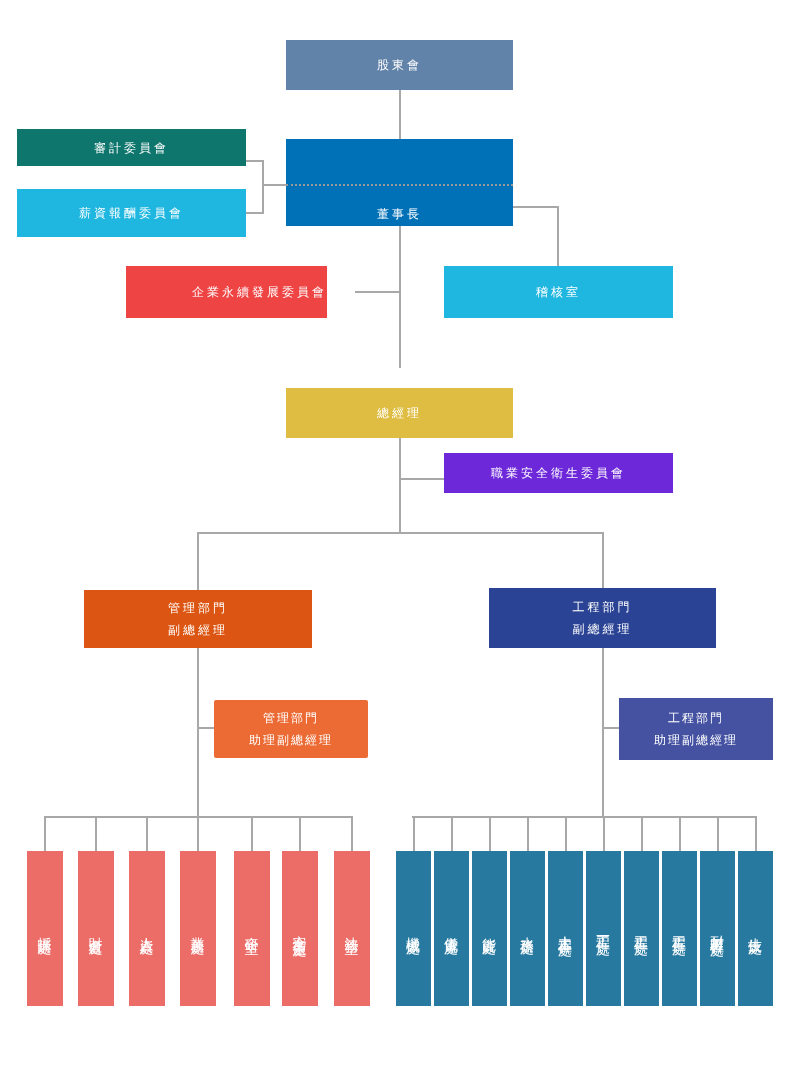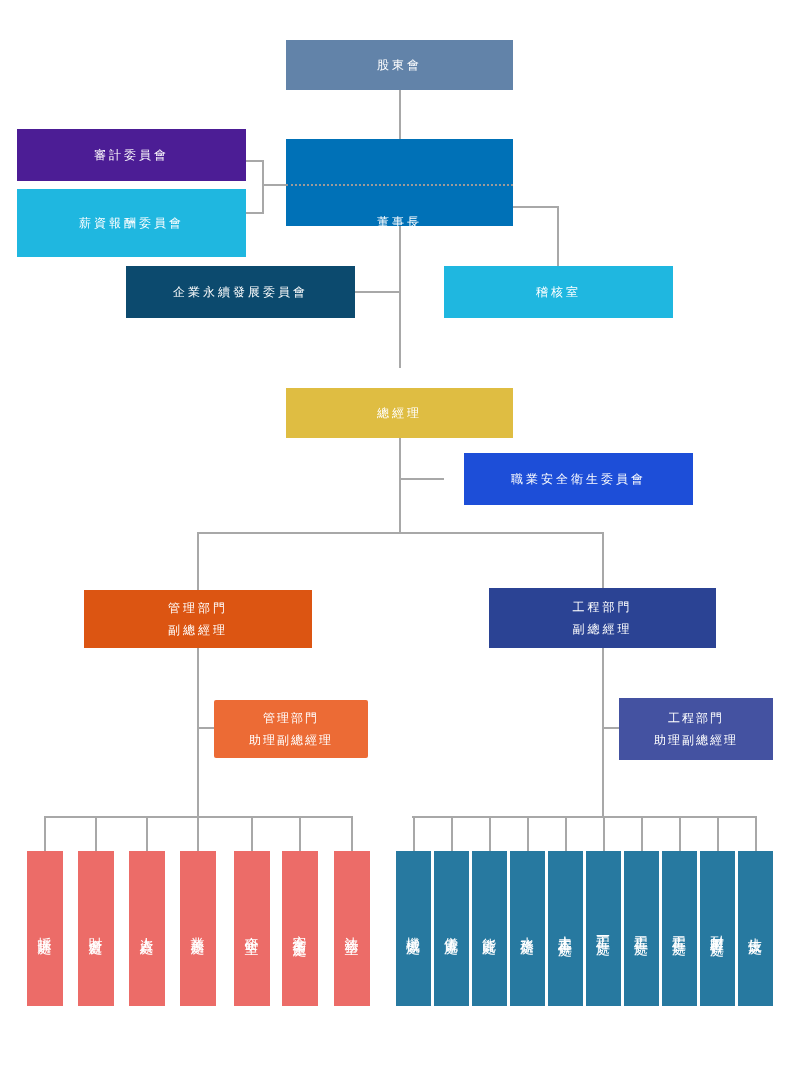--- a/index.html
+++ b/index.html
@@ -63,43 +63,43 @@
     <div class="ln" style="left: 679px; top: 816px; width: 2px; height: 35px;"></div>
     <div class="ln" style="left: 717px; top: 816px; width: 2px; height: 35px;"></div>
     <div class="ln" style="left: 755px; top: 816px; width: 2px; height: 35px;"></div>
   </div>
 
 <div class="box" style="left:286px;top:40px;width:227px;height:50px;background:#6283a9;">
   <span class="lbl">股東會</span>
 </div>
 
 <div class="box" style="left:286px;top:139px;width:227px;height:87px;background:#0071b7;flex-direction:column;">
-  <span class="lbl" style="position:absolute;top:72px;left:0;right:0;">董事長</span>
+  <span class="lbl" style="position:absolute;top:64px;left:0;right:0;">董事長</span>
 </div>
 <div class="dash" style="left:286px;top:184px;width:227px;"></div>
 
-<div class="box" style="left:17px;top:129px;width:229px;height:52px;background:#4c1d95;">
+<div class="box" style="left:17px;top:129px;width:229px;height:37px;background:#0f766e;">
   <span class="lbl">審計委員會</span>
 </div>
-<div class="box" style="left:17px;top:189px;width:229px;height:68px;background:#1fb7e0;text-align:center;">
+<div class="box" style="left:17px;top:189px;width:229px;height:48px;background:#1fb7e0;text-align:center;">
   <span class="lbl">薪資報酬委員會</span>
 </div>
 
-<div class="box" style="left:126px;top:266px;width:229px;height:52px;background:#0c4a6e;">
+<div class="box" style="left:126px;top:266px;width:201px;height:52px;background:#ef4444;justify-content:flex-end;">
   <span class="lbl">企業永續發展委員會</span>
 </div>
 <div class="box" style="left:444px;top:266px;width:229px;height:52px;background:#1fb7e0;">
   <span class="lbl">稽核室</span>
 </div>
 
 <div class="box" style="left:286px;top:388px;width:227px;height:50px;background:#dfbd42;">
   <span class="lbl">總經理</span>
 </div>
 
-<div class="box" style="left:444px;top:453px;width:229px;height:52px;background:#1d4ed8;margin-left:20px;">
+<div class="box" style="left:444px;top:453px;width:229px;height:40px;background:#6d28d9;">
   <span class="lbl">職業安全衛生委員會</span>
 </div>
 
 <div class="box" style="left:84px;top:590px;width:228px;height:58px;background:#dc5512;flex-direction:column;">
   <span class="lbl">管理部門</span>
   <span class="lbl">副總經理</span>
 </div>
 <div class="box" style="left:489px;top:588px;width:227px;height:60px;background:#2b4394;flex-direction:column;">
   <span class="lbl">工程部門</span>
   <span class="lbl">副總經理</span>

